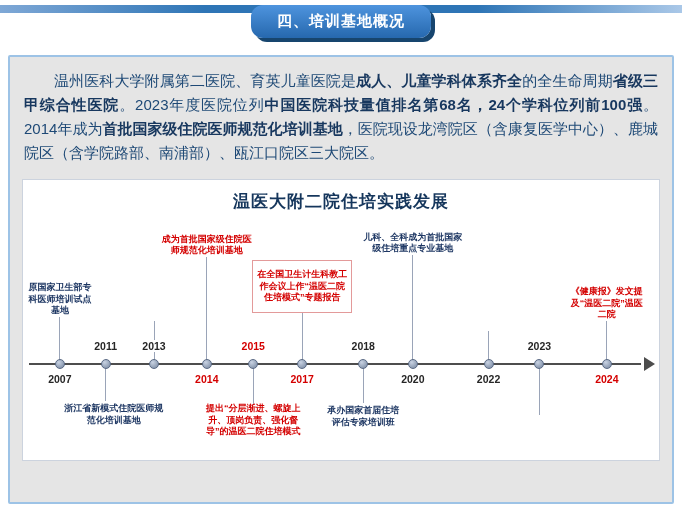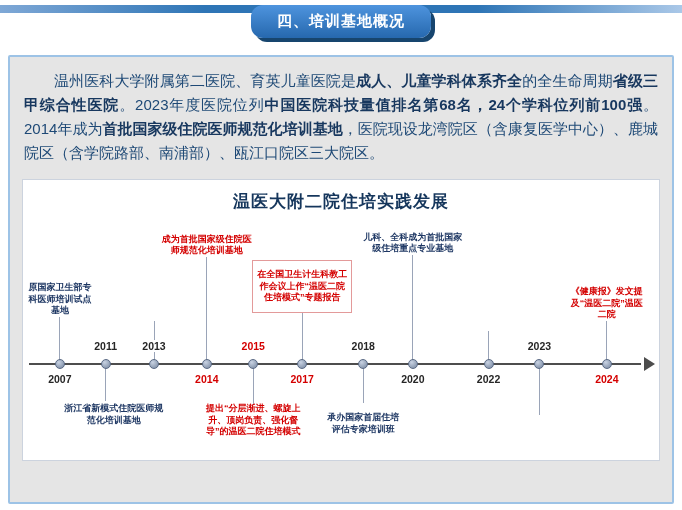--- a/index.html
+++ b/index.html
@@ -96,21 +96,21 @@
           <div class="dot" style="left: 36.2%;"></div>
           <div class="year red" style="left: 36.2%; top: 160px;">2015</div>
           <div class="note red" style="left: 36.2%; width: 106px; top: 223px;">提出“分层渐进、螺旋上升、顶岗负责、强化督导”的温医二院住培模式</div>
           <div class="connector" style="left: 43.9%; top: 133px; height: 50px;"></div>
           <div class="dot" style="left: 43.9%;"></div>
           <div class="year red" style="left: 43.9%; top: 193px;">2017</div>
           <div class="note red boxed" style="left: 43.9%; width: 92px; bottom: 147px;">在全国卫生计生科教工作会议上作“温医二院住培模式”专题报告</div>
           <div class="connector" style="left: 53.5%; top: 185px; height: 38px;"></div>
           <div class="dot" style="left: 53.5%;"></div>
           <div class="year" style="left: 53.5%; top: 160px;">2018</div>
-          <div class="note" style="left: 53.5%; width: 80px; top: 232px;">承办国家首届住培评估专家培训班</div>
+          <div class="note" style="left: 53.5%; width: 80px; top: 225px;">承办国家首届住培评估专家培训班</div>
           <div class="connector" style="left: 61.3%; top: 75px; height: 108px;"></div>
           <div class="dot" style="left: 61.3%;"></div>
           <div class="year" style="left: 61.3%; top: 193px;">2020</div>
           <div class="note" style="left: 61.3%; width: 104px; bottom: 205px; margin-top: 40px;">儿科、全科成为首批国家级住培重点专业基地</div>
           <div class="connector" style="left: 73.2%; top: 151px; height: 32px;"></div>
           <div class="dot" style="left: 73.2%;"></div>
           <div class="year" style="left: 73.2%; top: 193px;">2022</div>
           <div class="connector" style="left: 81.2%; top: 185px; height: 50px;"></div>
           <div class="dot" style="left: 81.2%;"></div>
           <div class="year" style="left: 81.2%; top: 160px;">2023</div>

